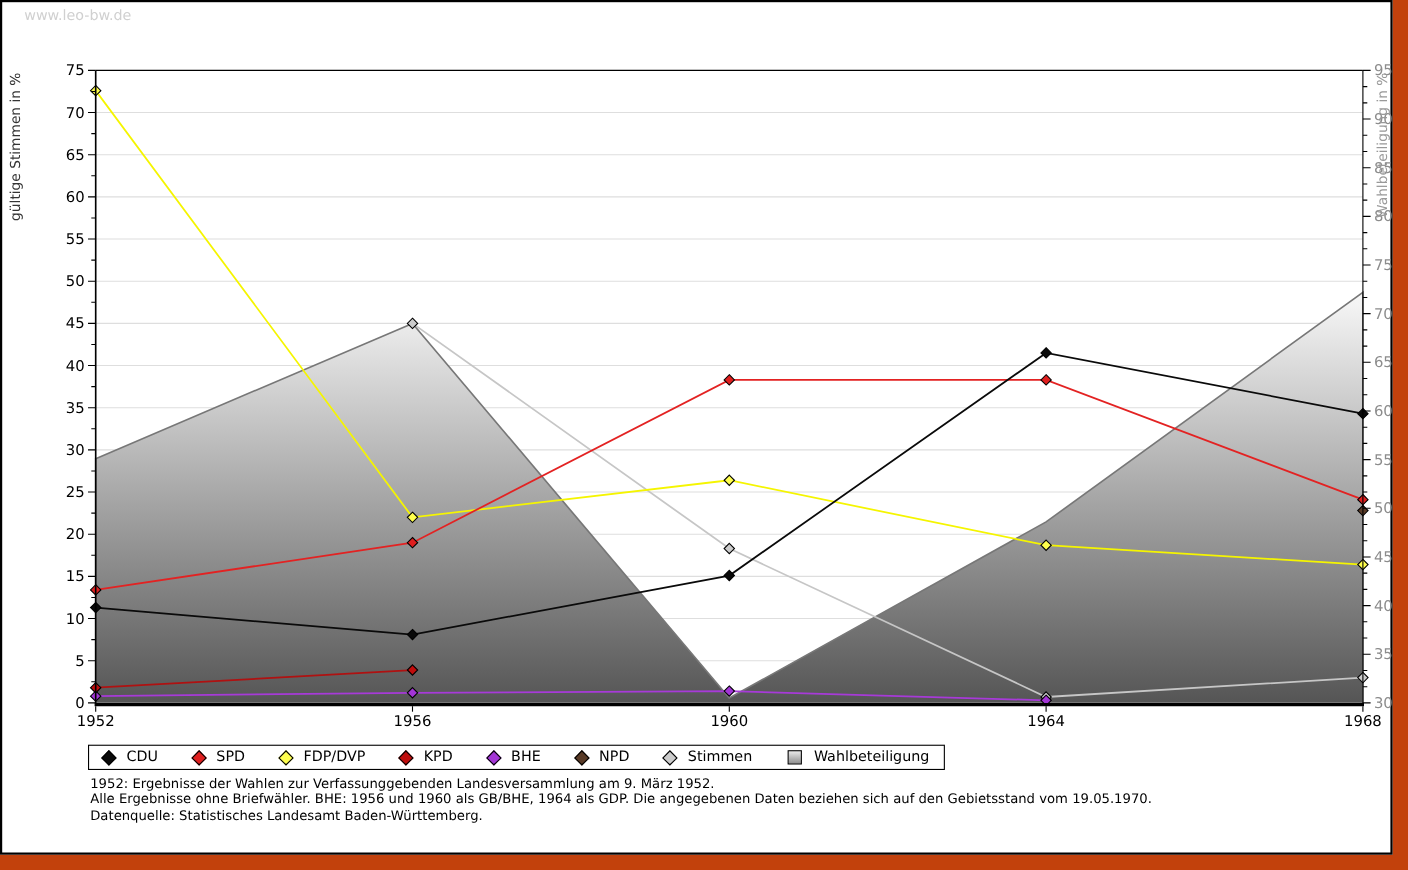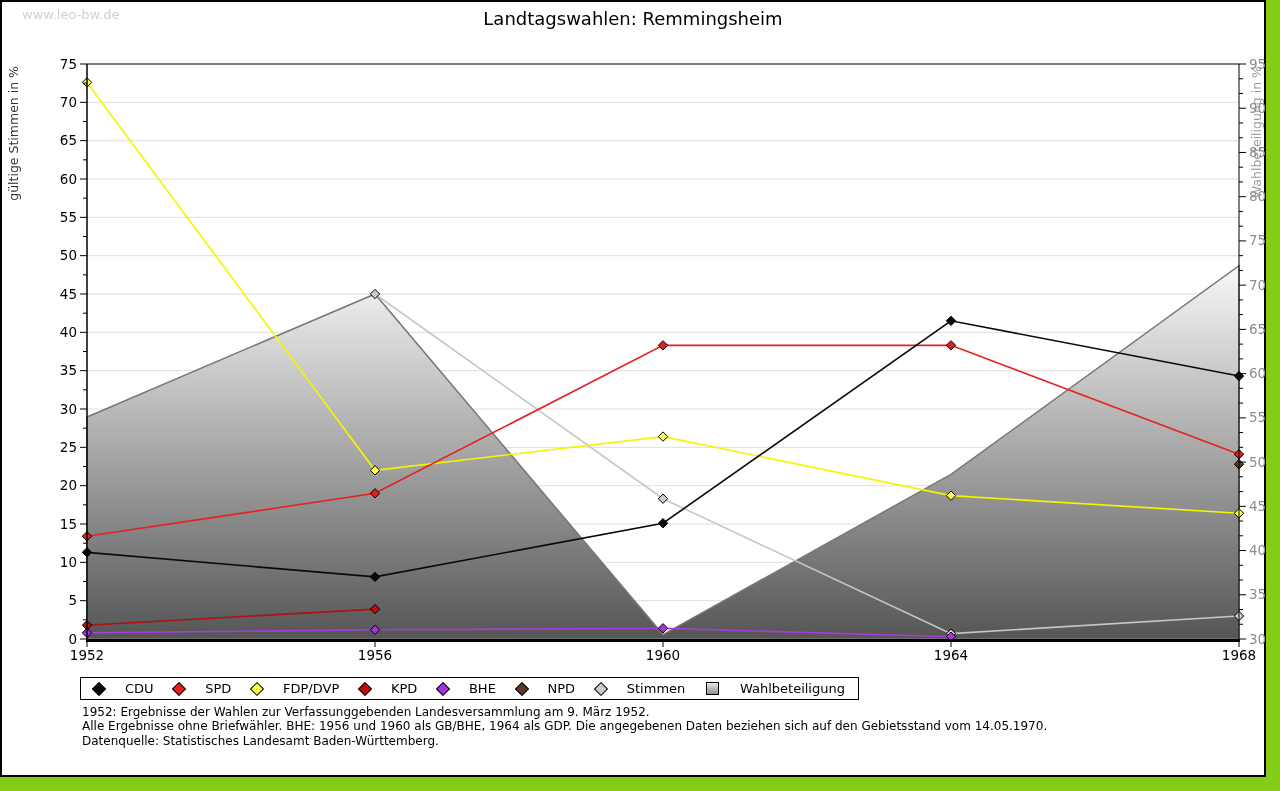--- a/index.html
+++ b/index.html
@@ -1,39 +1,38 @@
 <!DOCTYPE html>
 <html><head>
 <meta charset="utf-8">
 <style>
   html,body{margin:0;padding:0;background:#5e5e5e;}
-  #frame{position:relative;width:1280px;height:791px;background:#84cc16;overflow:hidden;
+  #frame{position:relative;width:1280px;height:791px;background:#c2410c;overflow:hidden;
          font-family:"DejaVu Sans","Liberation Sans",sans-serif;}
   #canvas{position:absolute;left:0;top:0;width:1262px;height:773px;background:#ffffff;
           border:2px solid #000;}
   #watermark{position:absolute;left:20px;top:5px;font-size:13px;color:#d0d0d0;}
   #chart-title{position:absolute;left:0;right:0;top:6px;text-align:center;font-size:18px;color:#000;}
   #plot{position:absolute;left:0;top:0;}
   svg text{font-family:"DejaVu Sans","Liberation Sans",sans-serif;}
   #legend{position:absolute;left:78px;top:675px;width:751px;height:21px;border:1px solid #000;
           display:flex;align-items:center;justify-content:space-between;padding:0 13px;box-sizing:content-box;}
-  .leg-item{display:inline-flex;align-items:center;gap:21px;font-size:13px;color:#000;white-space:nowrap;}
+  .leg-item{display:inline-flex;align-items:center;gap:11px;font-size:13px;color:#000;white-space:nowrap;}
   .leg-marker.diamond{width:8px;height:8px;border:1px solid #000;transform:rotate(45deg);display:inline-block;}
   .leg-marker.square{width:11px;height:11px;border:1px solid #000;display:inline-block;
           background:linear-gradient(180deg,#e9e9e9,#8f8f8f);}
   #footnotes{position:absolute;left:80px;top:704px;font-size:12px;color:#000;line-height:13.5px;}
   #footnote-source{margin-top:2px;}
 </style>
 </head>
 <body>
 
 <div id="frame">
   <div id="canvas">
     <div id="watermark">www.leo-bw.de</div>
-    <div id="chart-title">Landtagswahlen: Remmingsheim</div>
     <svg id="plot" width="1266" height="668">
         <defs>
           <linearGradient id="areaGrad" x1="0" y1="0" x2="0" y2="1">
             <stop offset="0%" stop-color="#f8f8f8"></stop>
             <stop offset="100%" stop-color="#555555"></stop>
           </linearGradient>
         </defs>
         <g>
           <line x1="85" x2="1237" y1="598.6666666666666" y2="598.6666666666666" stroke="#dedede" stroke-width="1"></line>
           <line x1="85" x2="1237" y1="560.3333333333334" y2="560.3333333333334" stroke="#dedede" stroke-width="1"></line>
@@ -254,17 +253,17 @@
           <span class="leg-marker diamond" style="background: rgb(204, 204, 204);"></span>
           <span>Stimmen</span>
         </span>
         <span class="leg-item">
           <span class="leg-marker square"></span>
           <span>Wahlbeteiligung</span>
         </span>
       </div>
     <div id="footnotes">
       <div>1952: Ergebnisse der Wahlen zur Verfassunggebenden Landesversammlung am 9. März 1952.</div>
-      <div>Alle Ergebnisse ohne Briefwähler. BHE: 1956 und 1960 als GB/BHE, 1964 als GDP. Die angegebenen Daten beziehen sich auf den Gebietsstand vom 14.05.1970.</div>
+      <div>Alle Ergebnisse ohne Briefwähler. BHE: 1956 und 1960 als GB/BHE, 1964 als GDP. Die angegebenen Daten beziehen sich auf den Gebietsstand vom 19.05.1970.</div>
       <div id="footnote-source">Datenquelle: Statistisches Landesamt Baden-Württemberg.</div>
     </div>
   </div>
 </div>
 
 </body></html>

